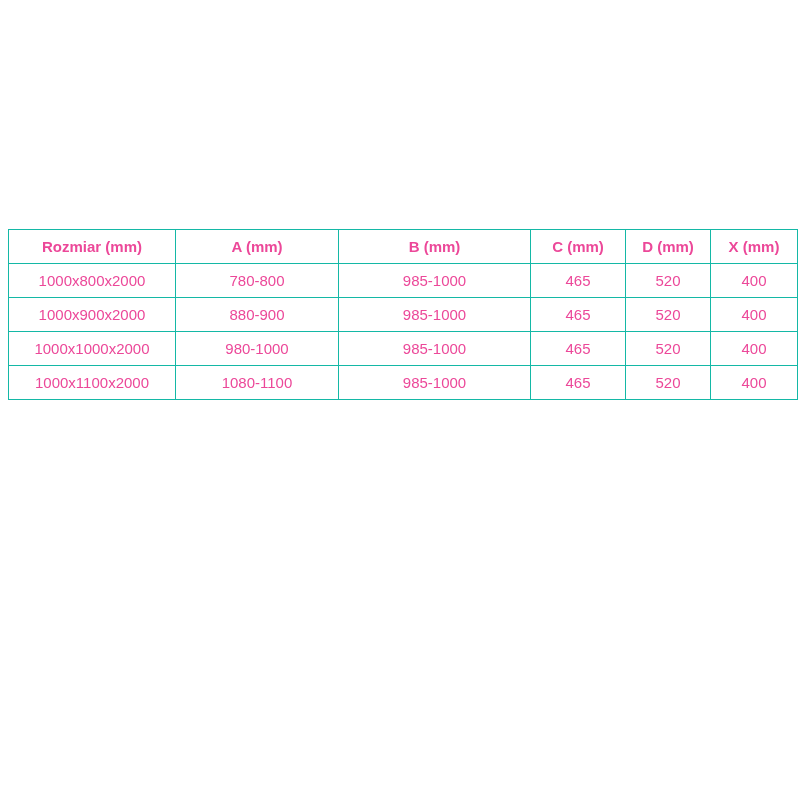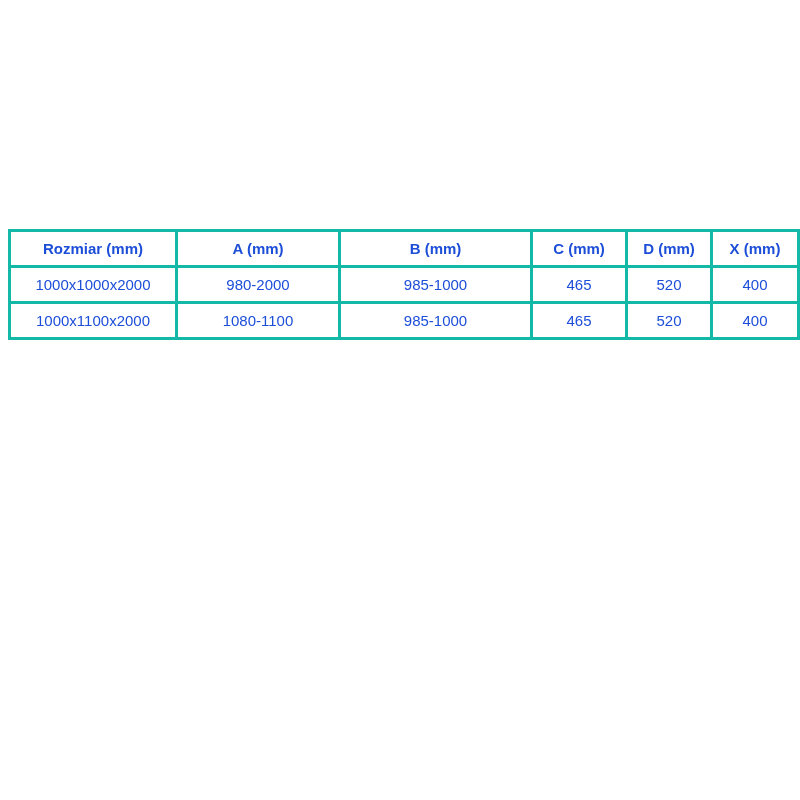--- a/index.html
+++ b/index.html
@@ -24,25 +24,25 @@
     position: absolute;
     left: 8px;
     top: 229px;
     width: 789px;
     border-collapse: collapse;
     table-layout: fixed;
     background: #ffffff;
   }
   table.spec-table th,
   table.spec-table td {
-    border: 3px solid #14b8a6;
+    border: 1px solid #14b8a6;
     text-align: center;
     vertical-align: middle;
     font-size: 15px;
-    color: #1d4ed8;
+    color: #ec4899;
     height: 33px;
     padding: 0;
     background: #ffffff;
     white-space: nowrap;
     overflow: hidden;
   }
   table.spec-table th {
     font-weight: bold;
   }
   col.c0 { width: 167px; }
@@ -70,22 +70,38 @@
           <th>Rozmiar (mm)</th>
           <th>A (mm)</th>
           <th>B (mm)</th>
           <th>C (mm)</th>
           <th>D (mm)</th>
           <th>X (mm)</th>
         </tr>
     </thead>
     <tbody>
         <tr>
+          <td>1000x800x2000</td>
+          <td>780-800</td>
+          <td>985-1000</td>
+          <td>465</td>
+          <td>520</td>
+          <td>400</td>
+        </tr>
+        <tr>
+          <td>1000x900x2000</td>
+          <td>880-900</td>
+          <td>985-1000</td>
+          <td>465</td>
+          <td>520</td>
+          <td>400</td>
+        </tr>
+        <tr>
           <td>1000x1000x2000</td>
-          <td>980-2000</td>
+          <td>980-1000</td>
           <td>985-1000</td>
           <td>465</td>
           <td>520</td>
           <td>400</td>
         </tr>
         <tr>
           <td>1000x1100x2000</td>
           <td>1080-1100</td>
           <td>985-1000</td>
           <td>465</td>

